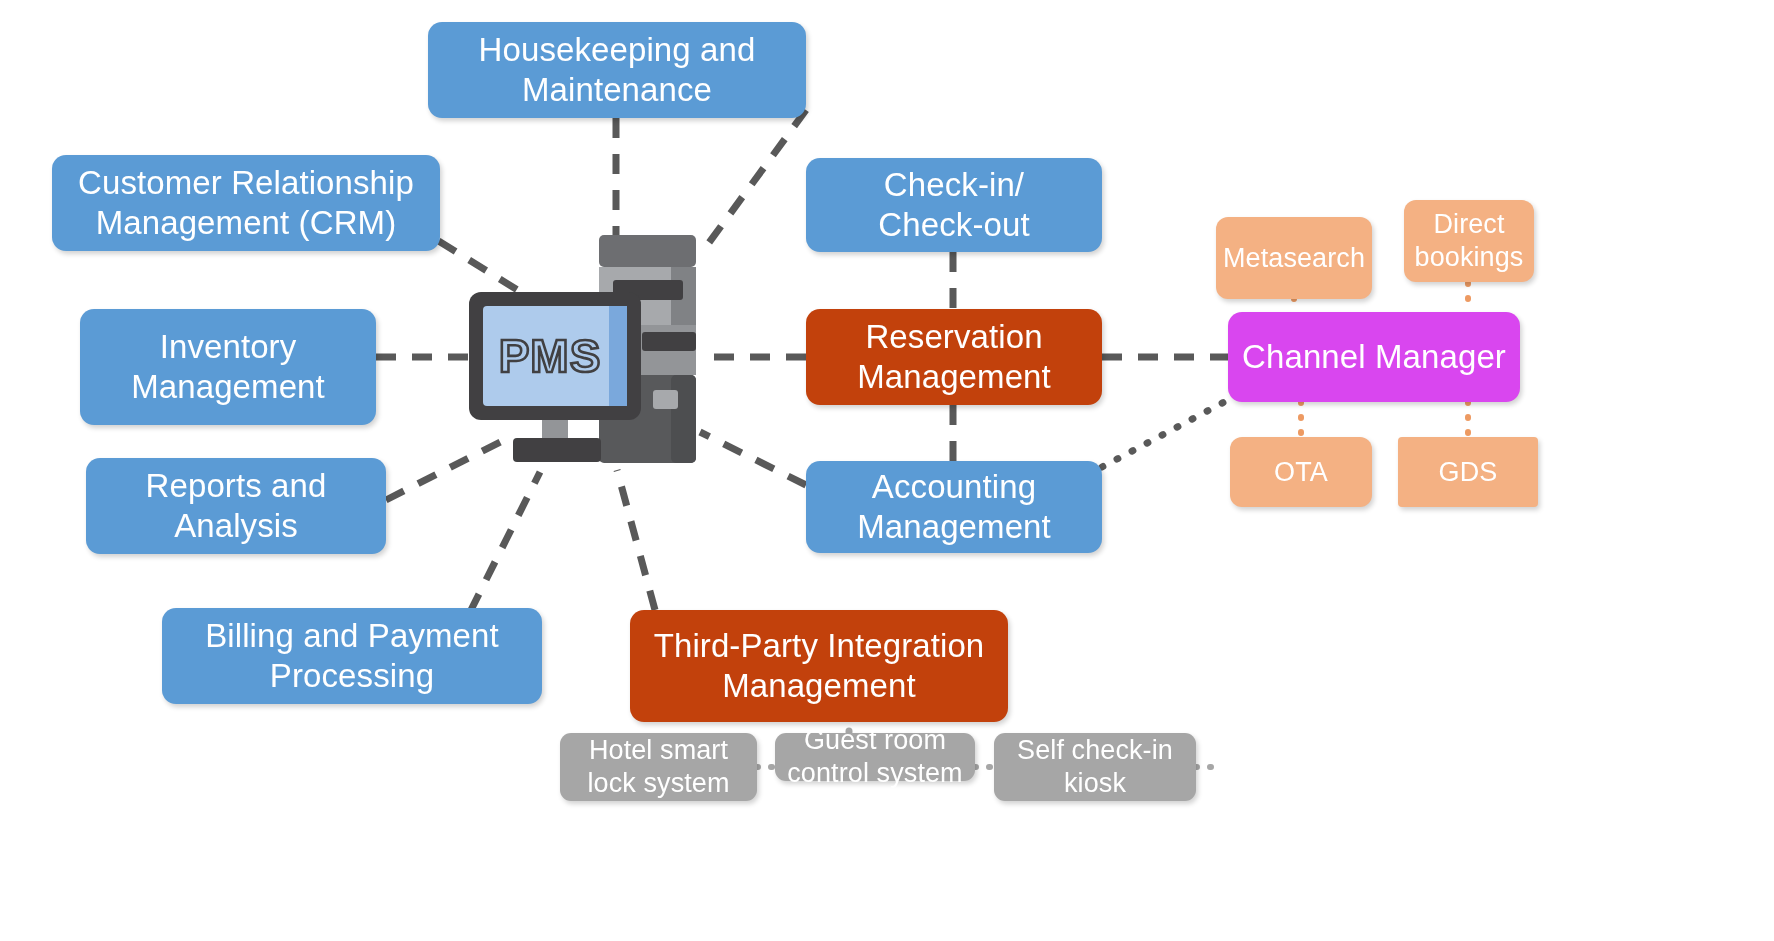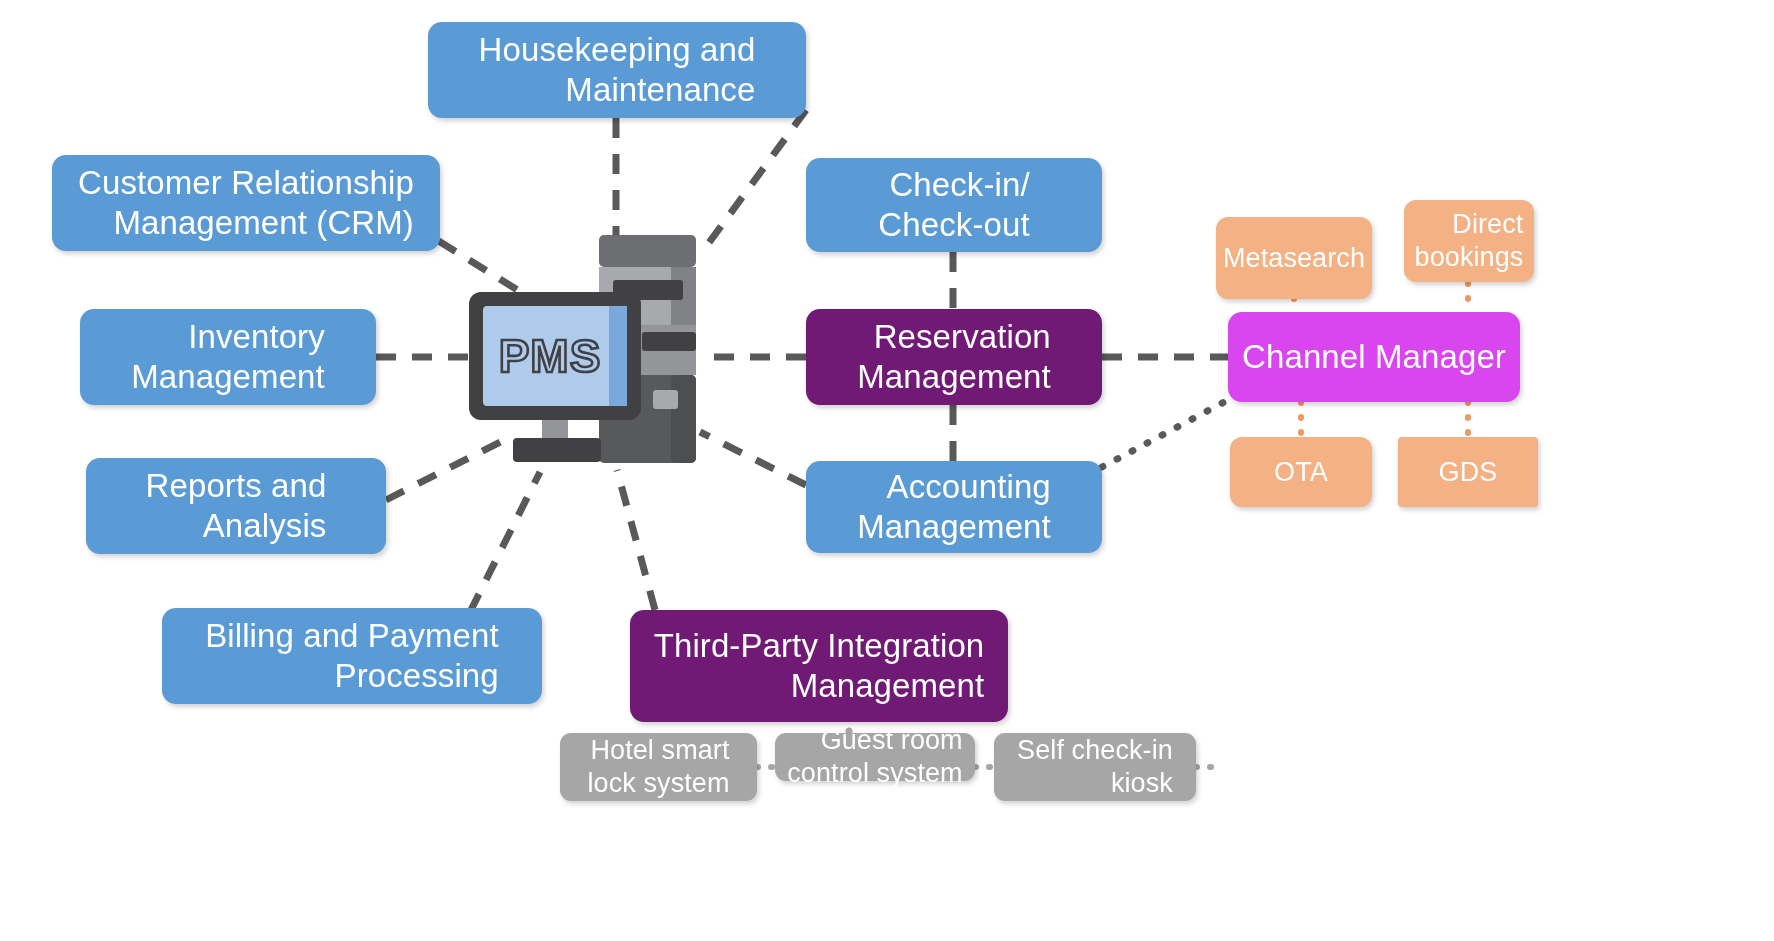--- a/index.html
+++ b/index.html
@@ -26,31 +26,31 @@
     width: 1774px;
     height: 941px;
     pointer-events: none;
   }
   .node {
     position: absolute;
     box-sizing: border-box;
     display: flex;
     align-items: center;
     justify-content: center;
-    text-align: right;
+    text-align: center;
     color: #ffffff;
     border-radius: 14px;
     line-height: 1.22;
     padding: 12px 10px;
     box-shadow: 2px 3px 5px rgba(0,0,0,0.18);
     white-space: pre-line;
     letter-spacing: 0.1px;
   }
   .blue-light { background: #5b9bd5; }
-  .blue-dark  { background: #701a75; }
+  .blue-dark  { background: #c2410c; }
   .orange-dark{ background: #d946ef; }
   .orange-light{ background: #f4b183; }
   .grey       { background: #a6a6a6; }
 
   .s-xl { font-size: 33px; }
   .s-md { font-size: 27px; }
 
   
   #pms-illustration {
     position: absolute;
@@ -138,21 +138,21 @@
       <text x="84" y="142" text-anchor="middle" font-family="Liberation Sans, sans-serif" font-size="46" font-weight="bold" fill="#aecbec" stroke="#414042" stroke-width="2.6" letter-spacing="1">PMS</text>
     </svg>
   </div>
 
   <div class="node blue-light s-xl" style="left:428px; top:22px; width:378px; height:96px;">Housekeeping and
 Maintenance</div>
 
   <div class="node blue-light s-xl" style="left:24px; top:155px; width:388px; height:96px;margin-left:28px;">Customer Relationship
 Management (CRM)</div>
 
-  <div class="node blue-light s-xl" style="left:80px; top:309px; width:296px; height:96px;">Inventory
+  <div class="node blue-light s-xl" style="left:80px; top:309px; width:296px; height:116px;">Inventory
 Management</div>
 
   <div class="node blue-light s-xl" style="left:86px; top:458px; width:300px; height:96px;">Reports and
 Analysis</div>
 
   <div class="node blue-light s-xl" style="left:162px; top:608px; width:380px; height:96px;">Billing and Payment
 Processing</div>
 
   <div class="node blue-light s-xl" style="left:806px; top:158px; width:296px; height:94px;">Check-in/
 Check-out</div>

